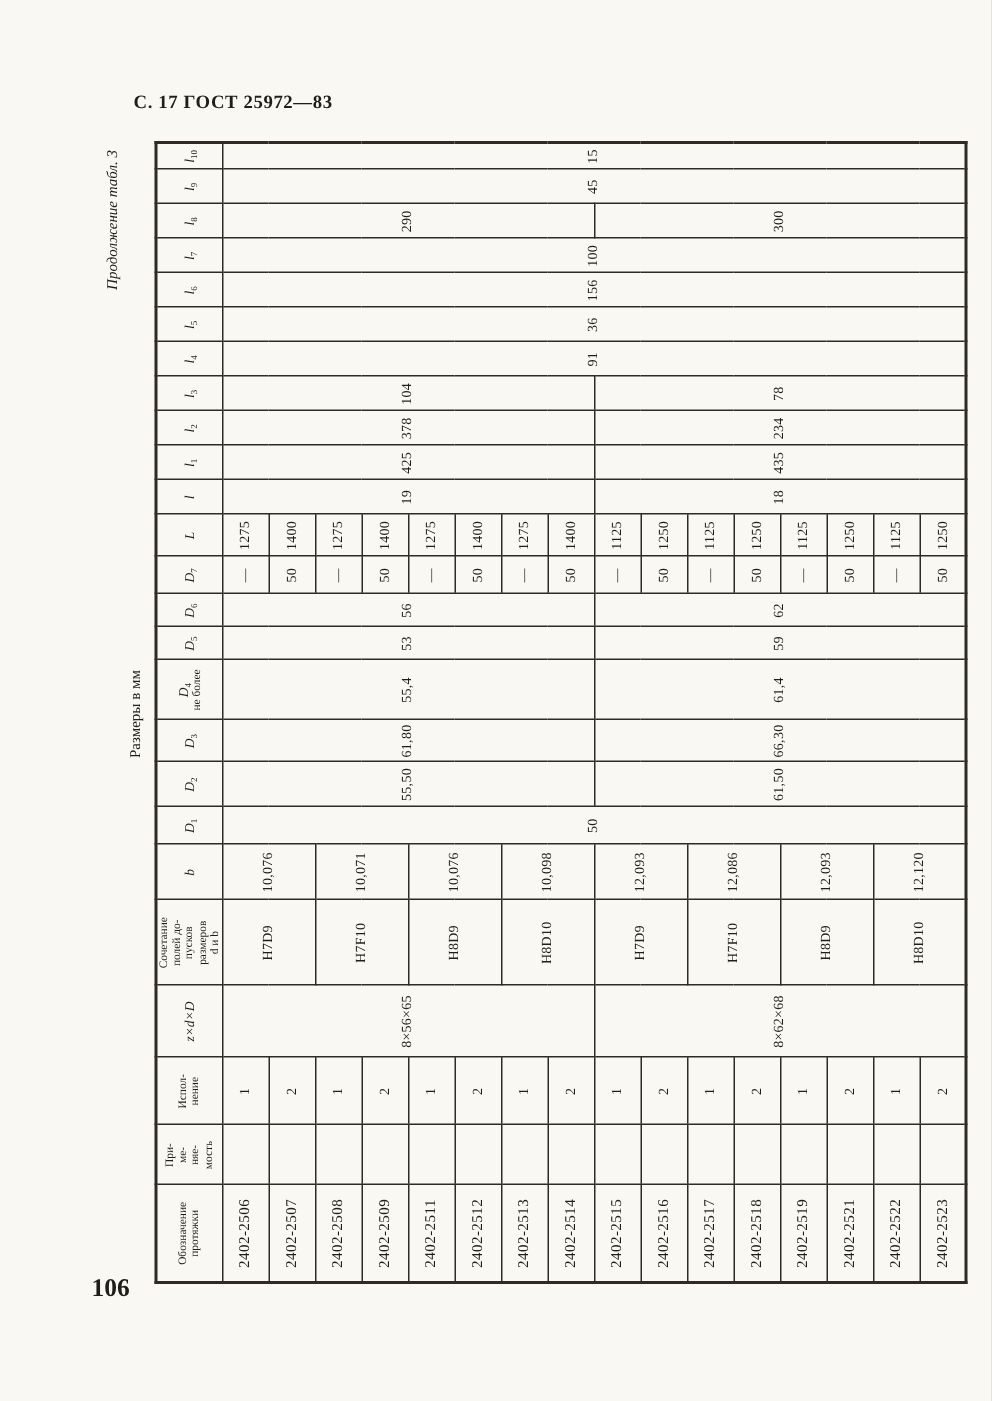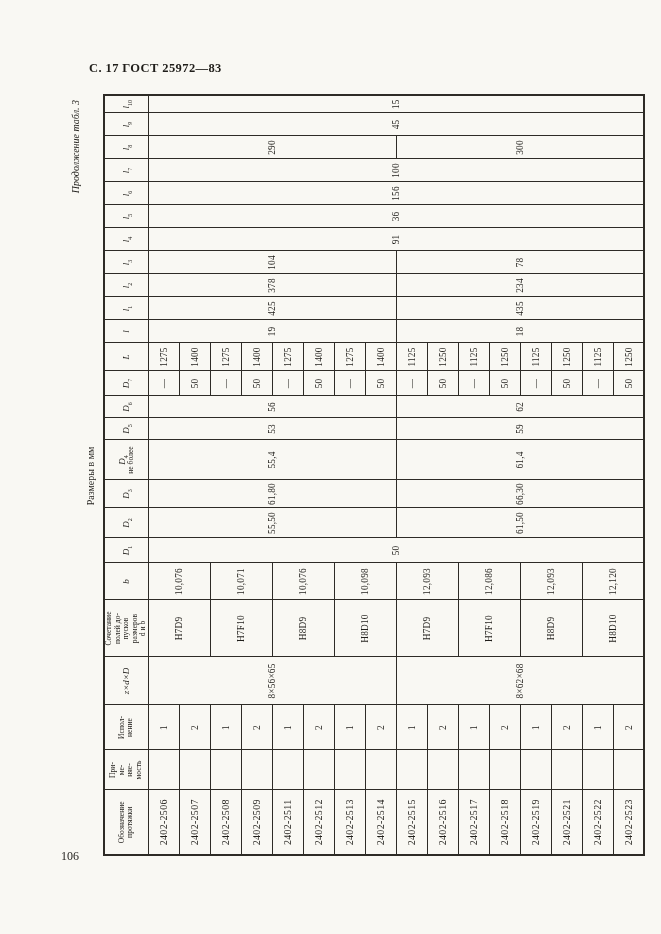--- a/index.html
+++ b/index.html
@@ -12,21 +12,22 @@
     overflow:hidden;
     margin:0 auto;
   }
   .page-header {
     position:absolute; left:89px; top:61px;
     font-size:12.5px; font-weight:bold; letter-spacing:0.4px;
     white-space:nowrap;
   }
   .page-number {
     position:absolute; left:61px; top:849px;
-    font-size:12px;
+    font-size:17px;
+    font-weight:bold;
   }
   
   .rot {
     position:absolute; left:70px; top:856px;
     width:760px; height:576px;
     transform-origin:0 0;
     transform:rotate(-90deg);
   }
   .tbl-note {
     position:absolute; top:0; right:4px;

